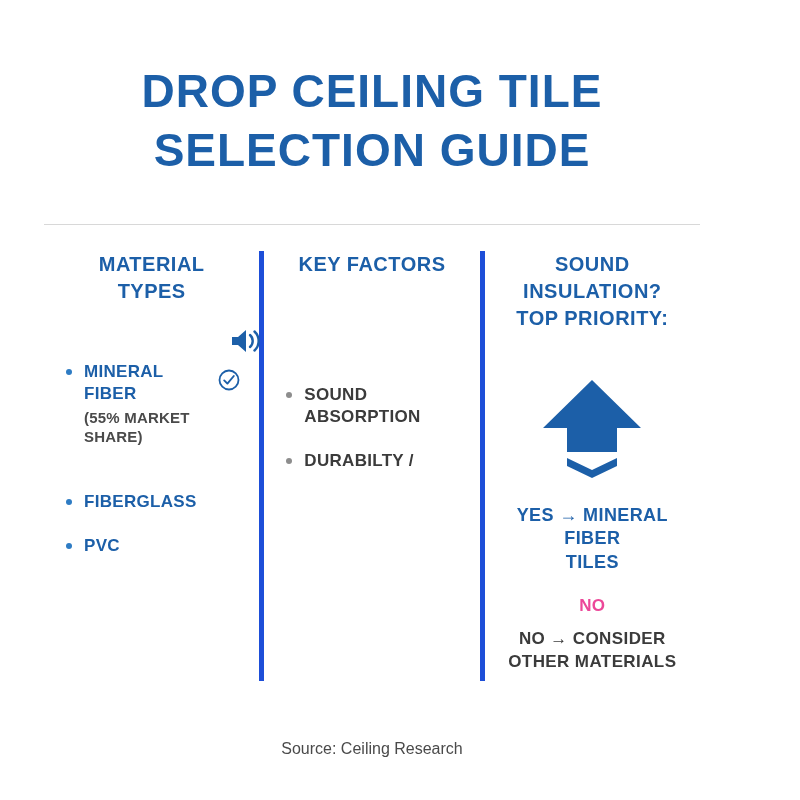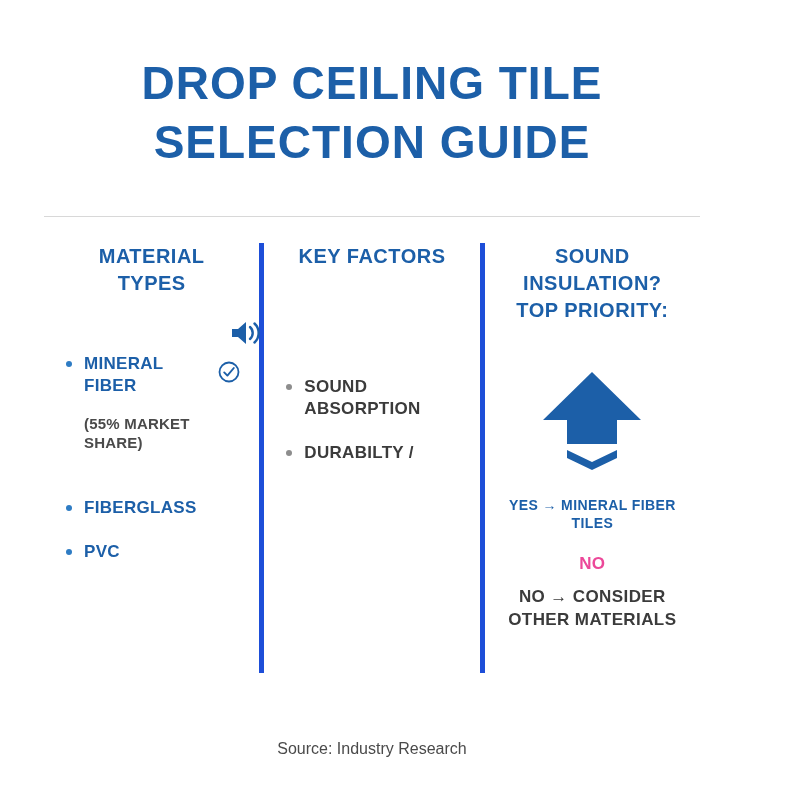--- a/index.html
+++ b/index.html
@@ -13,21 +13,21 @@
     font-family: "Liberation Sans", sans-serif;
     color: #3b3b3b;
     overflow: hidden;
   }
 
   .page {
     position: relative;
     width: 744px;
     height: 800px;
     box-sizing: border-box;
-    padding: 0 44px;
+    padding: 8px 44px;
   }
 
   
   .title-block {
     padding-top: 54px;
     text-align: center;
   }
   .title-line {
     font-size: 46px;
     font-weight: bold;
@@ -102,21 +102,21 @@
     background: #8d8d8d;
   }
   .bullet.gray {
     color: #3b3b3b;
   }
   .bullet .sub {
     display: block;
     font-size: 15px;
     font-weight: bold;
     color: #4a4a4a;
-    margin-top: 17px;
+    margin-top: 3px;
     letter-spacing: 0.2px;
   }
   .bullet .row {
     display: inline-flex;
     align-items: center;
     gap: 6px;
   }
 
   
   #col-material .bullets { margin-top: 56px; }
@@ -142,21 +142,21 @@
   #col-priority {
     text-align: center;
   }
   .arrow-wrap {
     margin-top: 46px;
     height: 110px;
   }
   .result-yes {
     margin-top: 16px;
     color: #1c5fa8;
-    font-size: 14px;
+    font-size: 18px;
     font-weight: bold;
     letter-spacing: 0.4px;
     line-height: 1.3;
     text-transform: uppercase;
   }
   .result-no-label {
     margin-top: 22px;
     font-size: 17px;
     font-weight: bold;
     color: #ec4899;
@@ -264,15 +264,15 @@
       <div class="result-no-label">No</div>
 
       <div class="result-no">
         <div>No → Consider</div>
         <div>Other Materials</div>
       </div>
     </div>
 
   </div>
 
-  <div class="source">Source: Industry Research</div>
+  <div class="source">Source: Ceiling Research</div>
 
 </div>
 
 </body></html>

